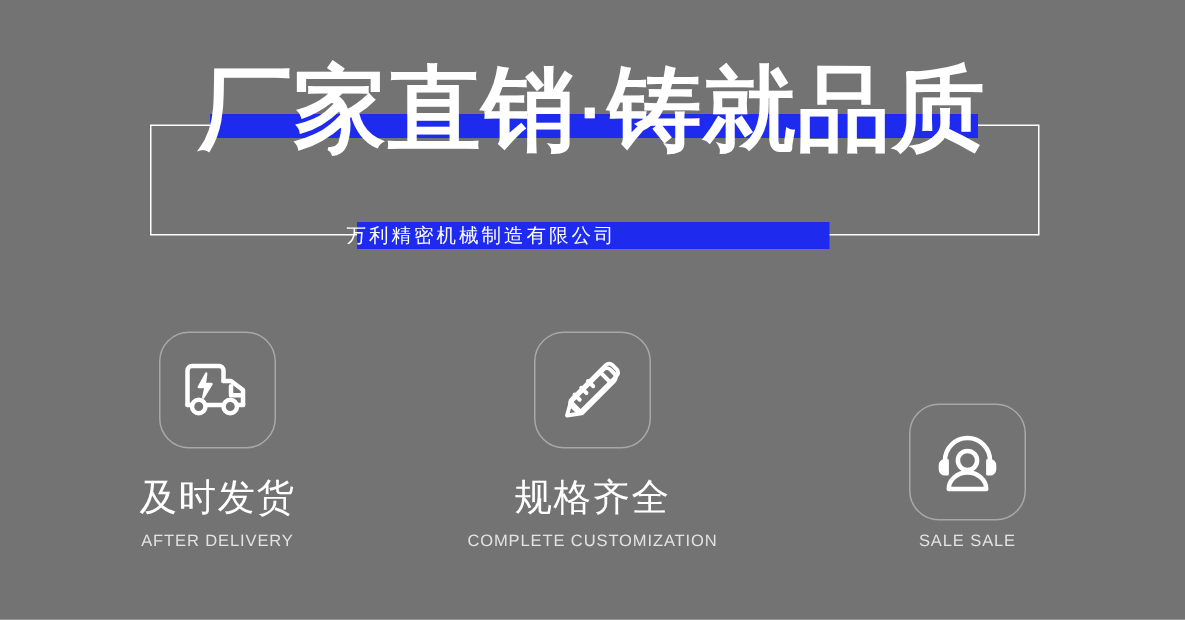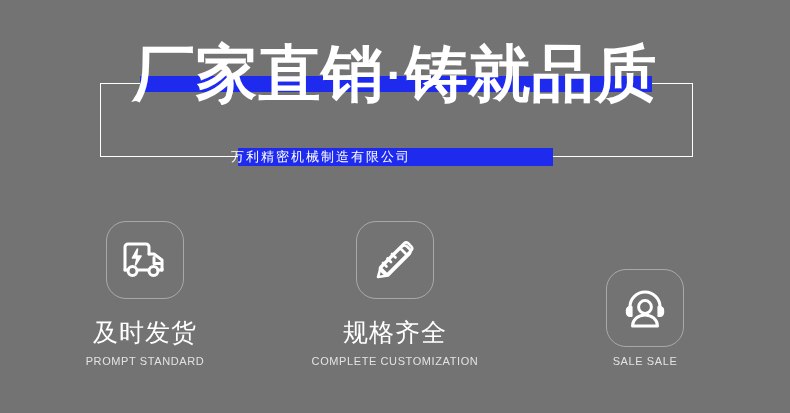--- a/index.html
+++ b/index.html
@@ -177,21 +177,21 @@
             <path d="M17 32 h10"></path>
             <path d="M37 32 h3"></path>
             <circle cx="11.5" cy="33" r="4.5"></circle>
             <circle cx="32.5" cy="33" r="4.5"></circle>
             <path d="M33 19.5 v6 h6"></path>
             <path d="M16.5 11 L11.5 20 h4.5 l-1.5 7 L20 18 h-4.5 z" fill="#FFFFFF" stroke-width="1.6"></path>
           </svg>
         </span>
       </div>
       <div class="feature-label-cn">及时发货</div>
-      <div class="feature-label-en">PROMPT STANDARD</div>
+      <div class="feature-label-en">AFTER DELIVERY</div>
     </div>
 
     <div class="feature">
       <div class="icon-tile">
         <span>
           <svg width="46" height="46" viewBox="0 0 46 46" fill="none" stroke="#FFFFFF" stroke-width="2.6" stroke-linecap="round" stroke-linejoin="round">
 
             <path d="M6 40 L8.5 31 L30 9.5 a3.5 3.5 0 0 1 5 0 l2.5 2.5 a3.5 3.5 0 0 1 0 5 L16 38.5 L6 40 z"></path>
             <path d="M8.5 31 L15.5 38"></path>
             <path d="M28.5 11.5 L35 18"></path>

